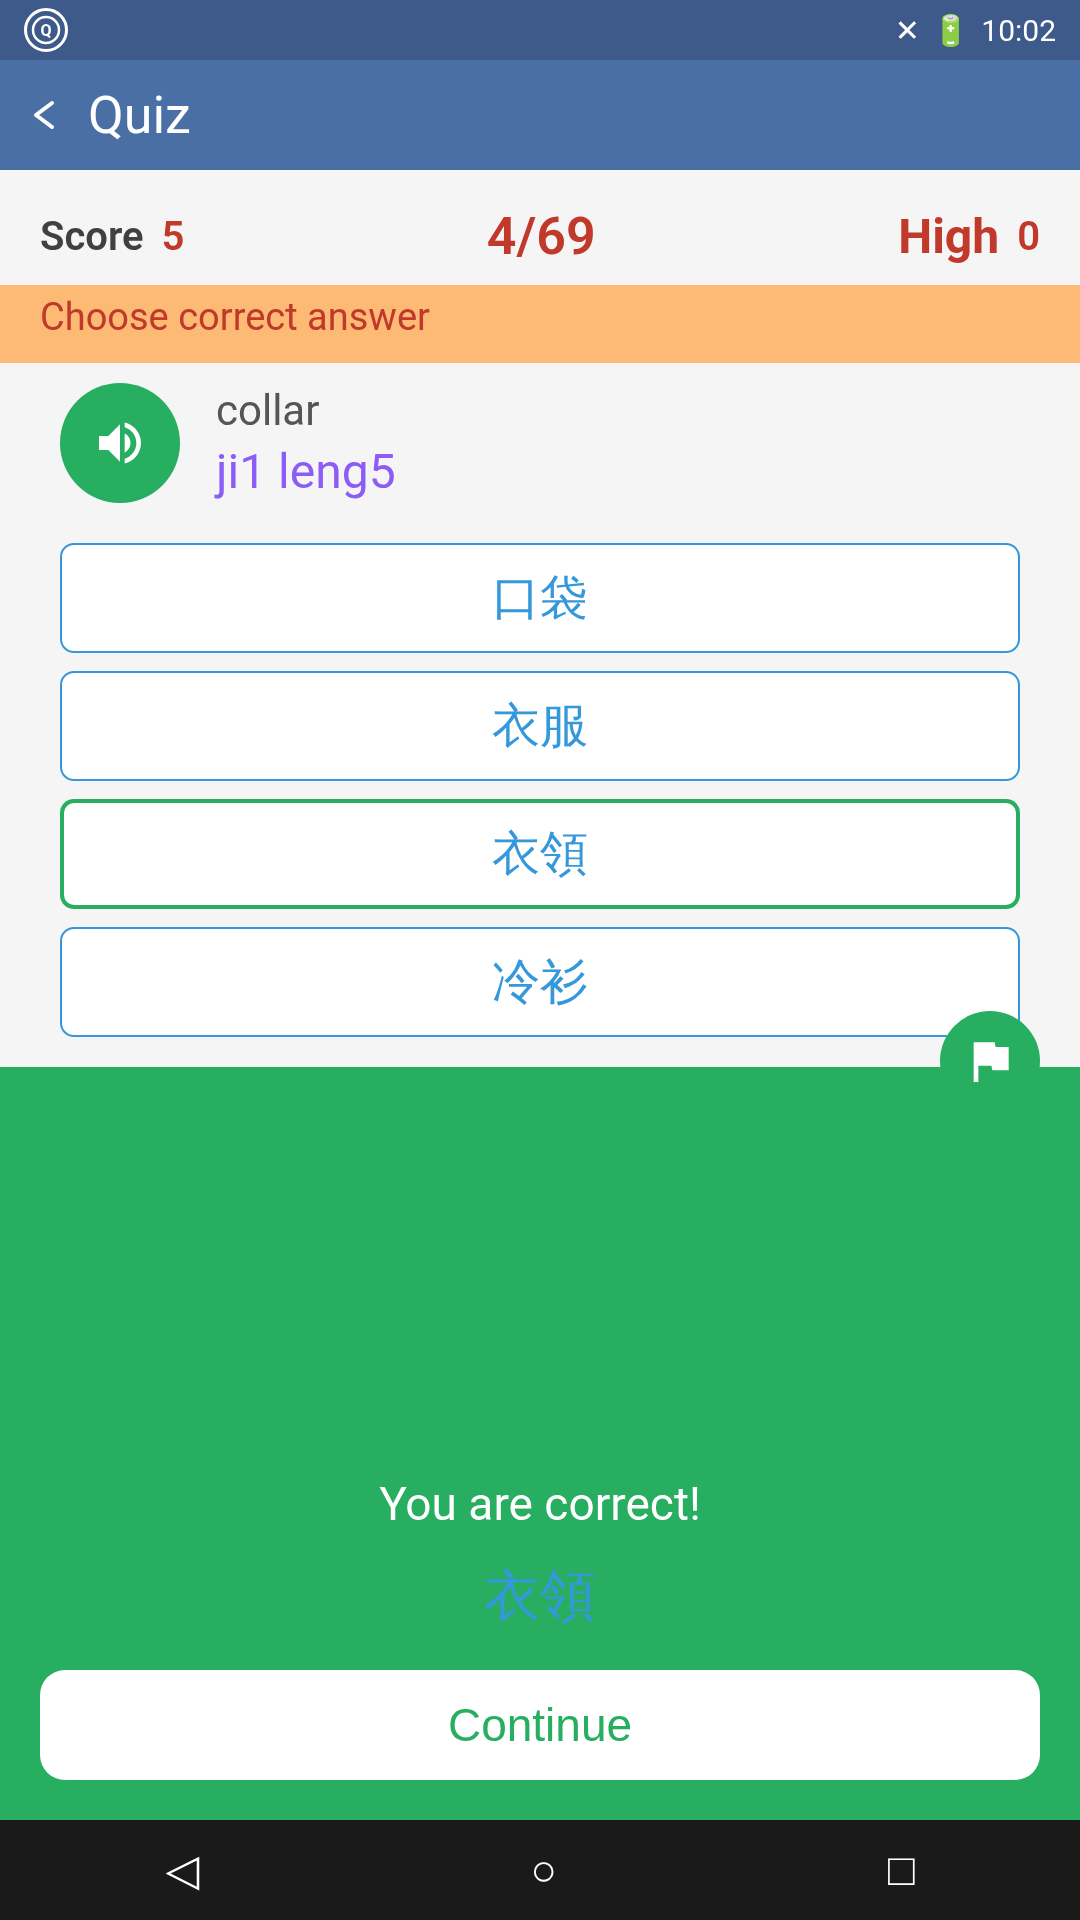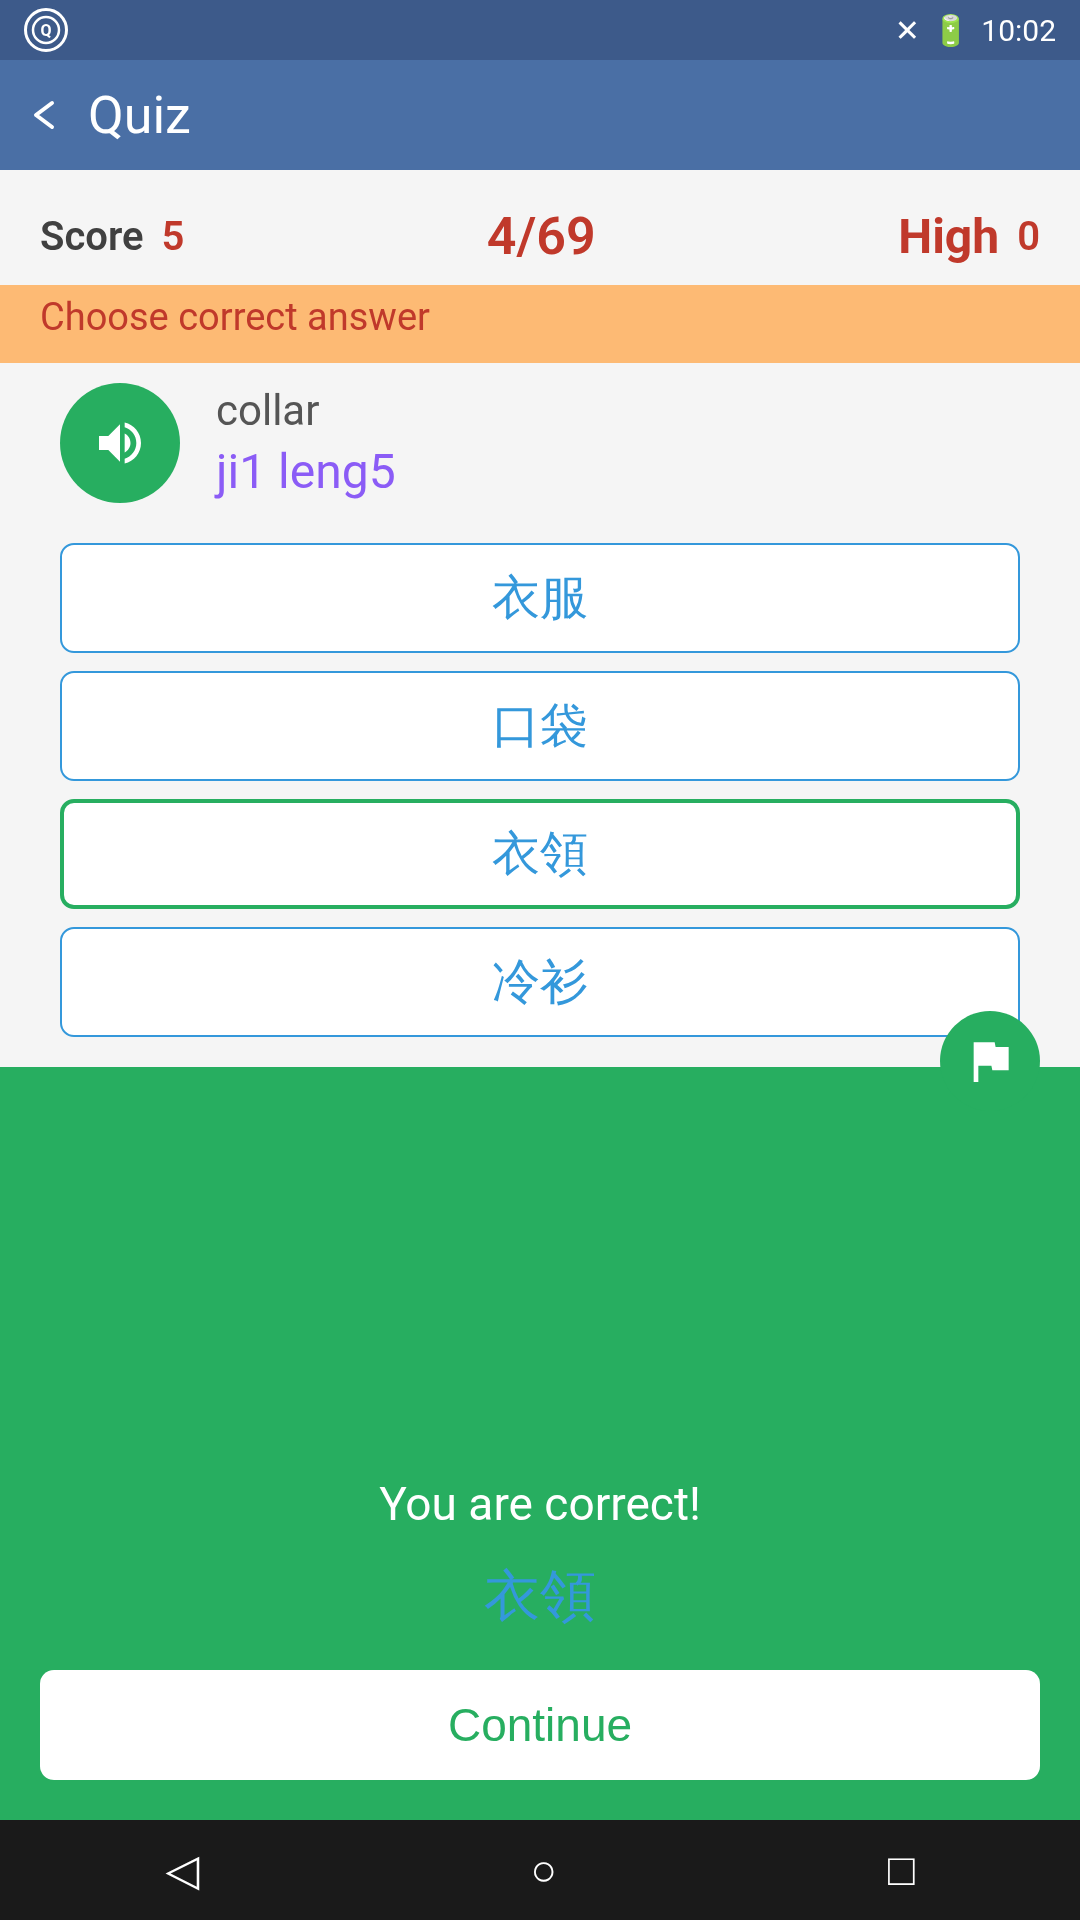--- a/index.html
+++ b/index.html
@@ -231,21 +231,21 @@
       color: #3498db;
       font-size: 56px;
     }
 
     
     .continue-btn {
       width: calc(100% - 80px);
       margin: 0 40px;
       height: 110px;
       background: white;
-      border-radius: 14px;
+      border-radius: 25px;
       border: none;
       display: flex;
       align-items: center;
       justify-content: center;
       cursor: pointer;
       font-size: 46px;
       color: #27ae60;
       font-weight: 400;
     }
 
@@ -326,22 +326,22 @@
         <path d="M3 9v6h4l5 5V4L7 9H3zm13.5 3c0-1.77-1.02-3.29-2.5-4.03v8.05c1.48-.73 2.5-2.25 2.5-4.02zM14 3.23v2.06c2.89.86 5 3.54 5 6.71s-2.11 5.85-5 6.71v2.06c4.01-.91 7-4.49 7-8.77s-2.99-7.86-7-8.77z"></path>
       </svg>
     </div>
     <div class="word-info">
       <span class="word-english">collar</span>
       <span class="word-pinyin">ji1 leng5</span>
     </div>
   </div>
 
   <div class="answers-section">
+    <button class="answer-btn">口袋</button>
     <button class="answer-btn">衣服</button>
-    <button class="answer-btn">口袋</button>
     <button class="answer-btn selected">衣領</button>
     <button class="answer-btn">冷衫</button>
   </div>
 
   <div style="position: relative; background: #27ae60; flex: 1; display: flex; flex-direction: column;">
 
     <div class="flag-button" style="position: absolute; right: 40px; top: -56px;">
       <svg class="flag-svg" viewBox="0 0 24 24">
         <path d="M14.4 6L14 4H5v17h2v-7h5.6l.4 2h7V6z"></path>
       </svg>

